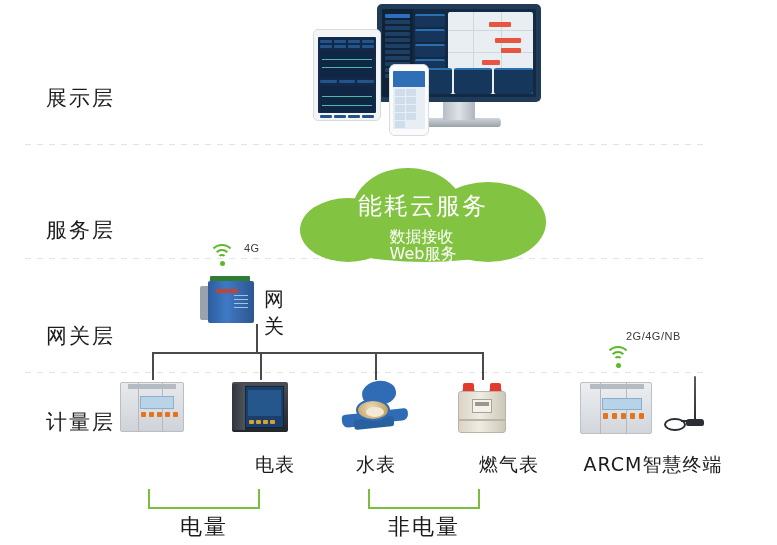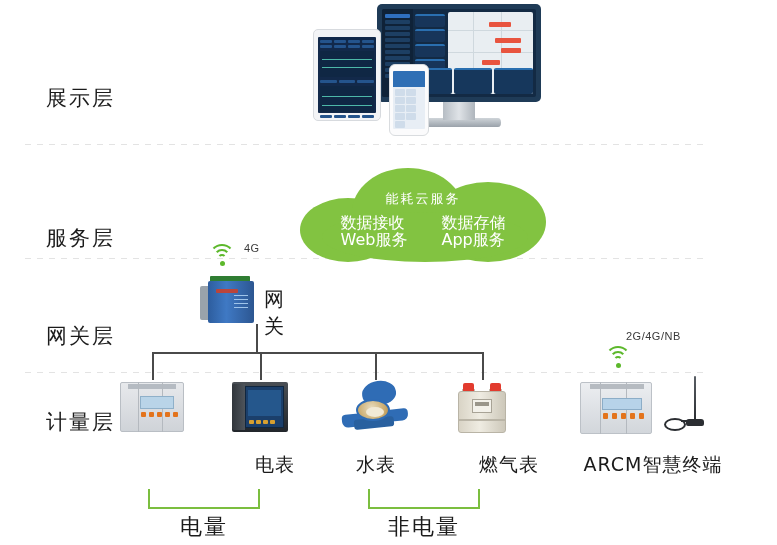--- a/index.html
+++ b/index.html
@@ -22,21 +22,21 @@
   .d3 { top: 372px; }
 
   
   .layer-title {
     position: absolute; left: 46px;
     font-size: 21px; color: #1b1b1b; letter-spacing: 2px;
     font-family: "DejaVu Sans", "Liberation Sans", sans-serif;
     white-space: nowrap;
   }
   .lt1 { top: 84px; }
-  .lt2 { top: 216px; margin-top: 8px; }
+  .lt2 { top: 216px; }
   .lt3 { top: 322px; }
   .lt4 { top: 408px; }
 
   
   #presentation { position: absolute; left: 305px; top: 2px; width: 250px; height: 132px; }
 
   
   .mon-body {
     position: absolute; left: 72px; top: 2px; width: 164px; height: 98px;
     background: #1f3b57; border-radius: 5px; padding: 5px;
@@ -85,21 +85,21 @@
   .cloud-shape { position: absolute; inset: 0; }
   .cloud-shape b {
     position: absolute; background: #82c341; border-radius: 50%;
   }
   .cb1 { left: 0;    top: 30px; width: 96px;  height: 64px; }
   .cb2 { left: 52px; top: 0;    width: 112px; height: 88px; }
   .cb3 { left: 130px;top: 14px; width: 116px; height: 80px; }
   .cb4 { left: 22px; top: 44px; width: 206px; height: 50px; border-radius: 26px; }
   .cloud-txt { position: absolute; inset: 0; z-index: 3; text-align: center; }
   .cloud-title {
-    margin-top: 22px; font-size: 13px; color: #ffffff; letter-spacing: 2px;
+    margin-top: 22px; font-size: 24px; color: #ffffff; letter-spacing: 2px;
     font-family: "DejaVu Sans", "Liberation Sans", sans-serif;
   }
   .cloud-cols { display: flex; justify-content: center; gap: 34px; margin-top: 6px; }
   .cloud-col { color: #ffffff; font-size: 16px; line-height: 17px; text-align: left;
     font-family: "DejaVu Sans", "Liberation Sans", sans-serif; }
 
   
   #gw { position: absolute; left: 196px; top: 238px; }
   .wifi { position: absolute; left: 12px; top: 6px; width: 28px; height: 22px; }
   .wifi .arc {
@@ -336,24 +336,20 @@
         <b class="cb3"></b>
         <b class="cb4"></b>
     </div>
     <div class="cloud-txt">
       <div class="cloud-title">能耗云服务</div>
       <div class="cloud-cols">
         <div class="cloud-col">
           <div>数据接收</div>
           <div>Web服务</div>
         </div>
-        <div class="cloud-col">
-          <div>数据存储</div>
-          <div>App服务</div>
-        </div>
       </div>
     </div>
   </div>
 
   <div id="gw">
     <div class="wifi">
       <div class="arc a1"></div>
         <div class="arc a2"></div>
         <div class="arc a3"></div>
         <div class="dot"></div>

